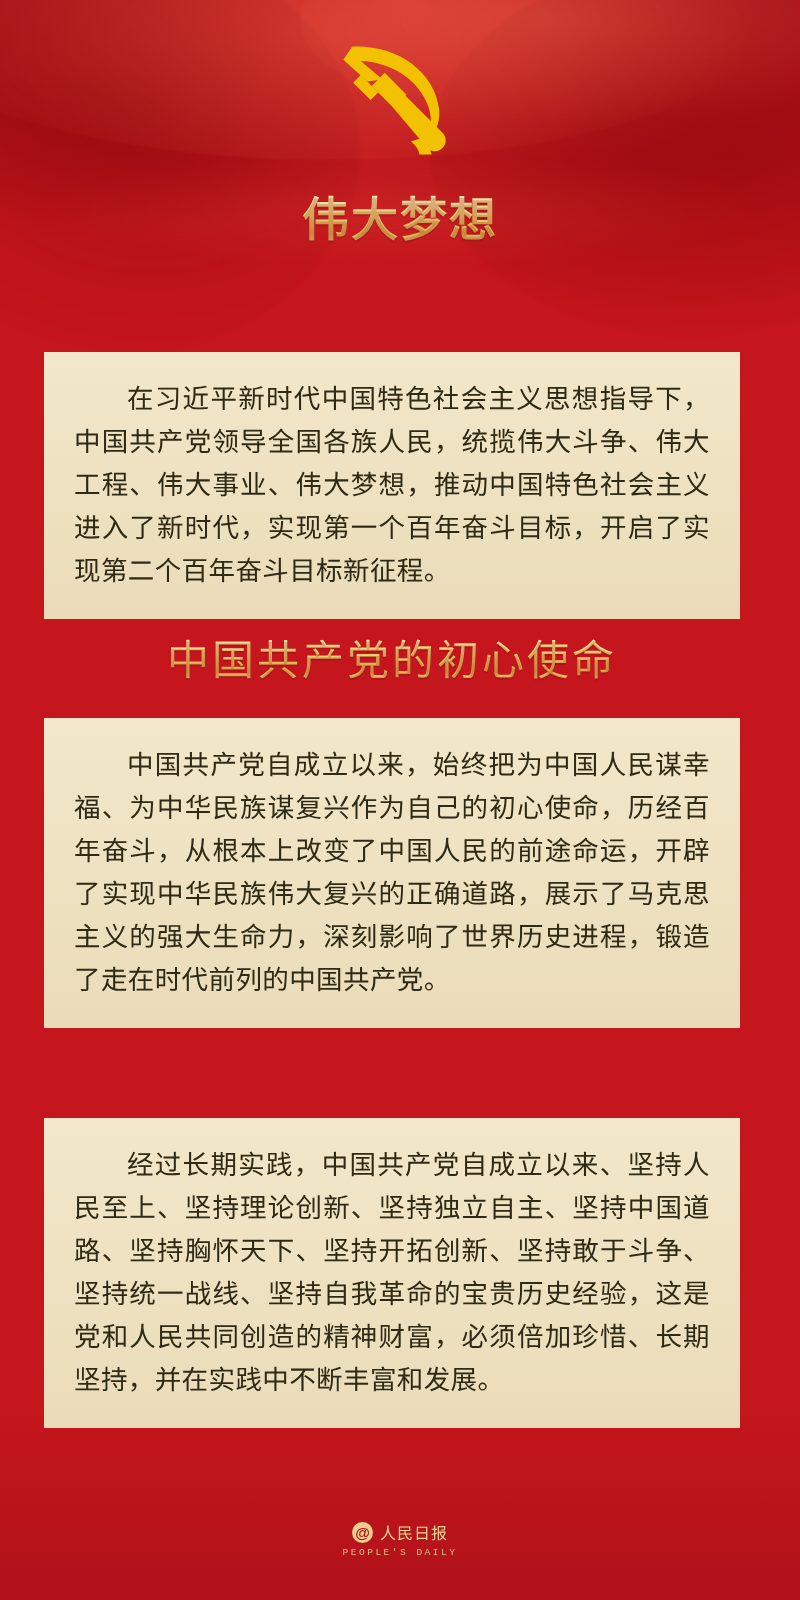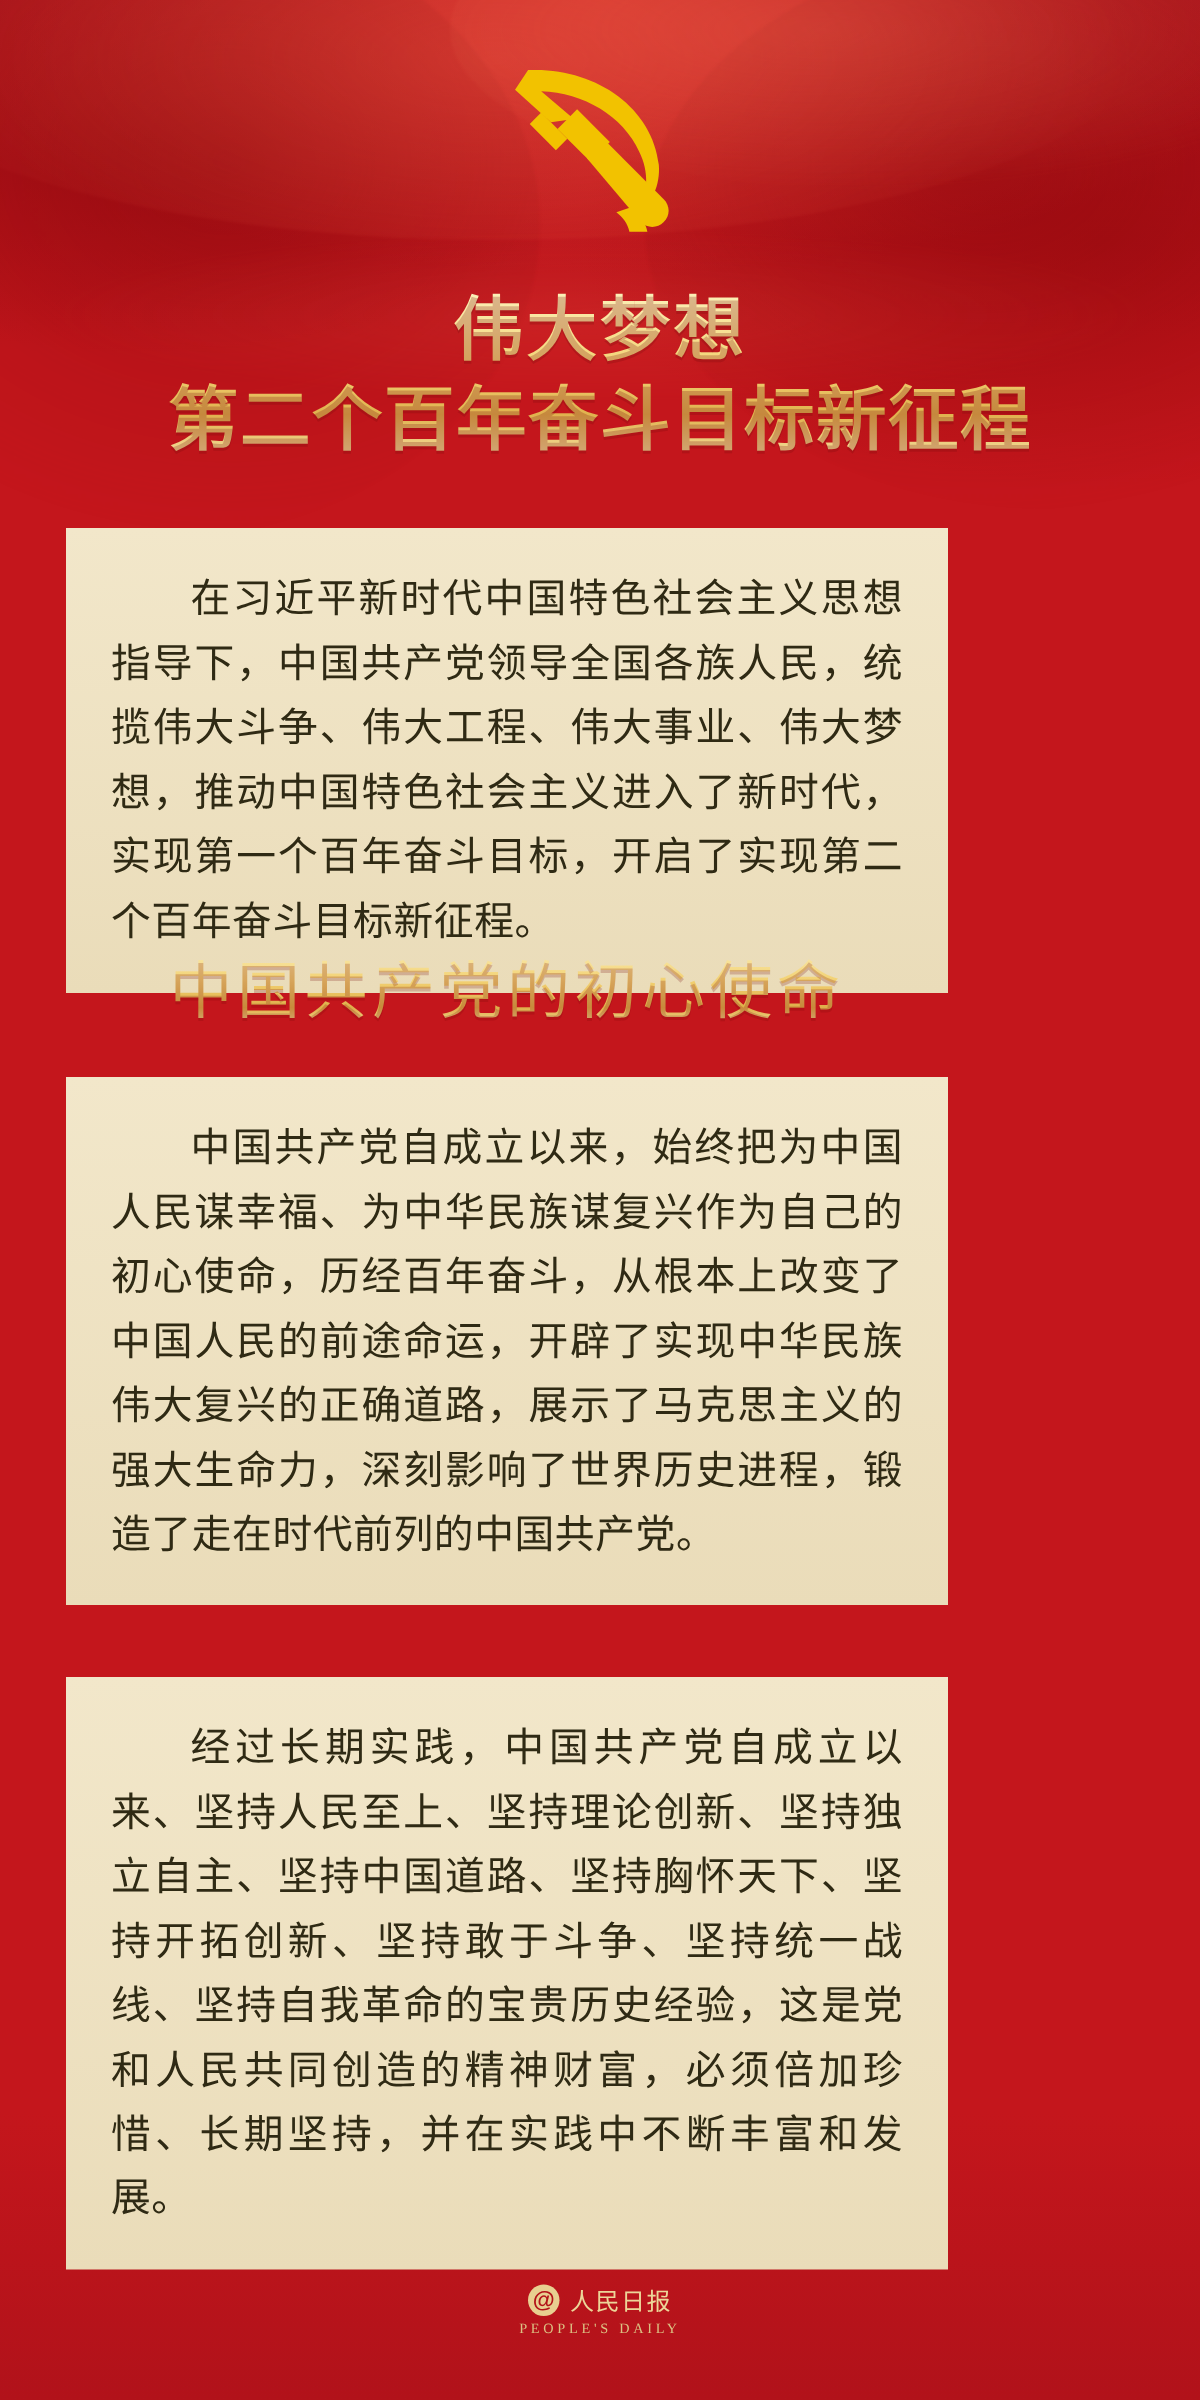--- a/index.html
+++ b/index.html
@@ -92,21 +92,21 @@
     background-clip: text;
     -webkit-text-fill-color: transparent;
     text-shadow: 0 2px 0 rgba(120,10,10,0.25);
   }
   .headline .l1 { display: block; }
   .headline .l2 { display: block; letter-spacing: 1px; }
 
   .section {
     position: absolute;
     left: 44px;
-    width: 588px;
+    width: 696px;
   }
 
   .card {
     background: #efe3c3;
     background: linear-gradient(180deg, #f2e7ca 0%, #eadcb9 100%);
     box-sizing: border-box;
     padding: 26px 30px 26px 30px;
     color: #3b2f16;
   }
   .card p {
@@ -161,21 +161,21 @@
     font-family: "Liberation Sans", sans-serif;
   }
   .footer-name {
     font-family: "Liberation Sans", sans-serif;
     font-weight: normal;
     font-size: 16px;
     letter-spacing: 1px;
     color: #ecd699;
   }
   .footer-sub {
-    font-family: Liberation Serif, serif;
+    font-family: Liberation Mono, monospace;
     font-size: 9.5px;
     letter-spacing: 2.5px;
     color: #dcc183;
     margin-top: 1px;
   }
 </style>
 </head>
 <body>
 
 <div id="poster">
@@ -195,21 +195,20 @@
 
         <path d="M34 44 L46 32 L66 52 L54 64 Z"></path>
         <path d="M52 62 L63 51 L99 87 C103 91 103 97 99 101 C95 105 89 105 85 101 Z"></path>
         <path d="M24 34 L40 50 L33 57 L17 41 Z"></path>
       </g>
     </svg>
   </div>
 
   <div class="headline">
     <span class="l1">伟大梦想</span>
-    <span class="l2">第二个百年奋斗目标新征程</span>
   </div>
 
   <div class="section" style="top: 352px;">
     <div class="card">
       <p>在习近平新时代中国特色社会主义思想指导下，中国共产党领导全国各族人民，统揽伟大斗争、伟大工程、伟大事业、伟大梦想，推动中国特色社会主义进入了新时代，实现第一个百年奋斗目标，开启了实现第二个百年奋斗目标新征程。</p>
     </div>
   </div>
 
   <div class="section" style="top: 626px;">
     <div class="section-title">中国共产党的初心使命</div>

